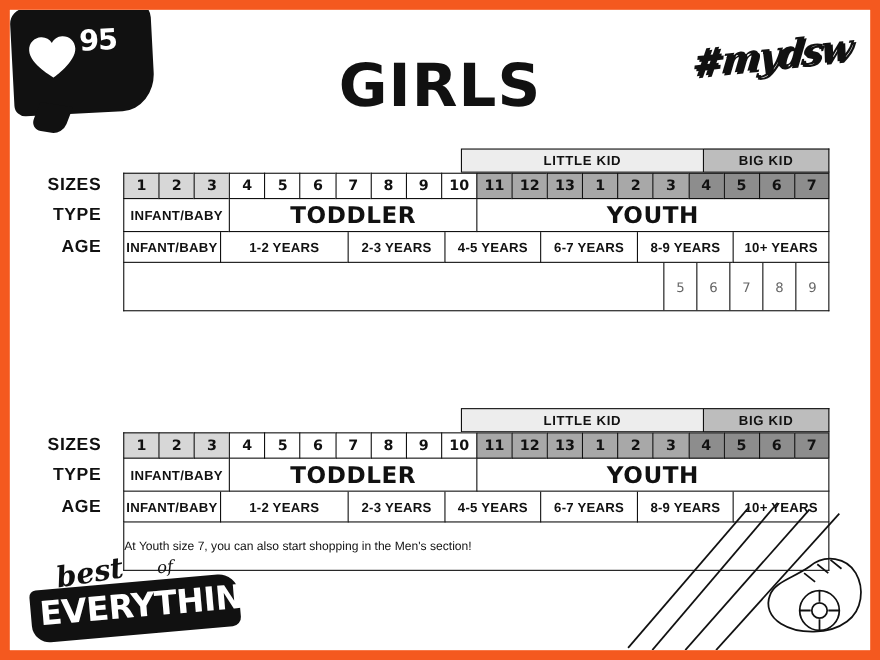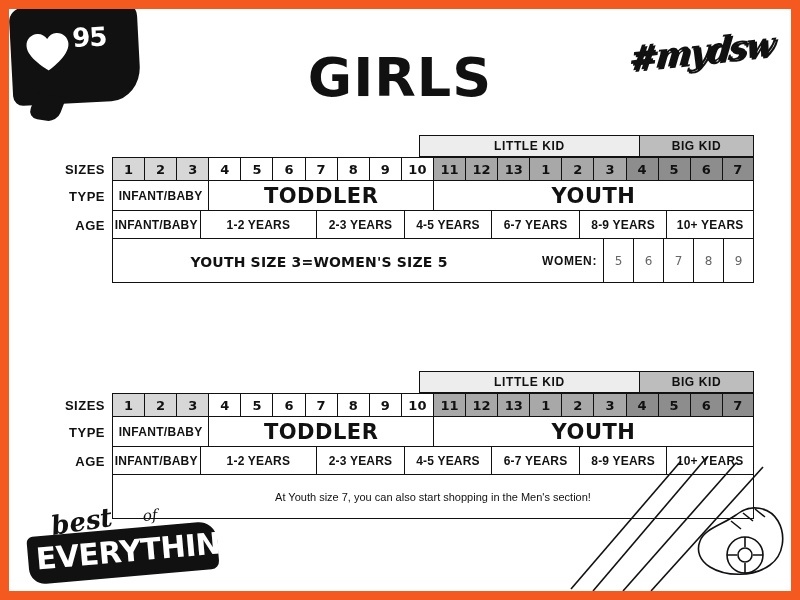--- a/index.html
+++ b/index.html
@@ -131,23 +131,23 @@
   .row {
     display: flex;
     align-items: stretch;
   }
   .rowlabel {
     width: 48px;
     flex: 0 0 48px;
     display: flex;
     align-items: center;
     justify-content: flex-end;
-    padding-right: 7px;
-    font-weight: 700;
-    font-size: 13px;
+    padding-right: 20px;
+    font-weight: 700;
+    font-size: 16px;
     letter-spacing: 0.5px;
     box-sizing: border-box;
   }
   .rowbody {
     flex: 1 1 auto;
     display: flex;
   }
   .cell {
     border: 1px solid #111;
     border-right: none;
@@ -235,21 +235,20 @@
     border-left: 1px solid #111;
     display: flex;
     align-items: center;
     justify-content: center;
     font-size: 12px;
     color: #666;
     font-family: "DejaVu Sans", sans-serif;
   }
   .note.boys-note {
     flex-direction: column;
-    align-items: center;
     justify-content: center;
   }
 
   
   .bestof {
     position: absolute;
     left: 18px;
     bottom: 10px;
     width: 190px;
     height: 78px;
@@ -373,23 +372,21 @@
             <div class="cell " style="width: 15%;">2-3 YEARS</div>
             <div class="cell " style="width: 15%;">4-5 YEARS</div>
             <div class="cell " style="width: 15%;">6-7 YEARS</div>
             <div class="cell " style="width: 15%;">8-9 YEARS</div>
             <div class="cell " style="width: 15%;">10+ YEARS</div>
           </div>
       </div>
 
       <div class="note">
         <div class="text">
-          <div class="t2">YOUTH SIZE 3=WOMEN'S SIZE 5</div>
         </div>
-        <div class="womenlbl">WOMEN:</div>
         <div class="wcells">
             <div class="wcell">5</div>
             <div class="wcell">6</div>
             <div class="wcell">7</div>
             <div class="wcell">8</div>
             <div class="wcell">9</div>
           </div>
       </div>
     </div>
 

